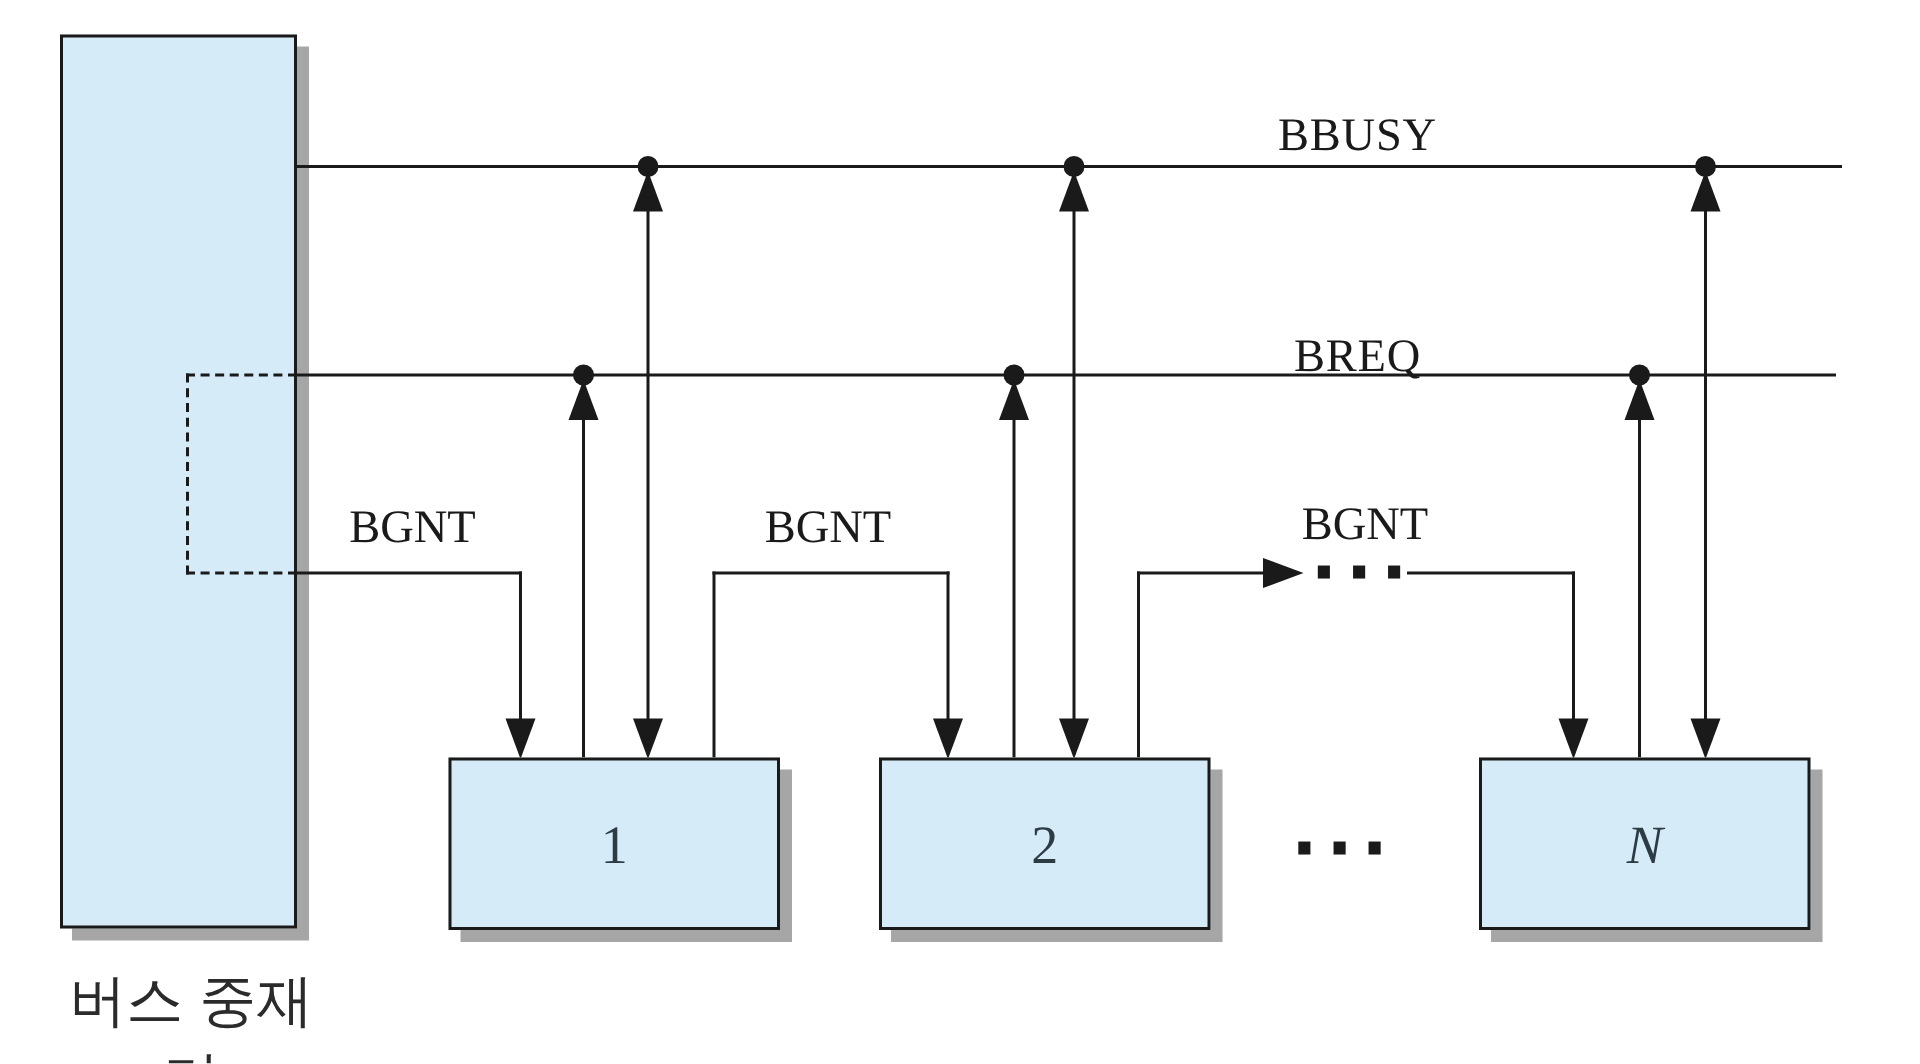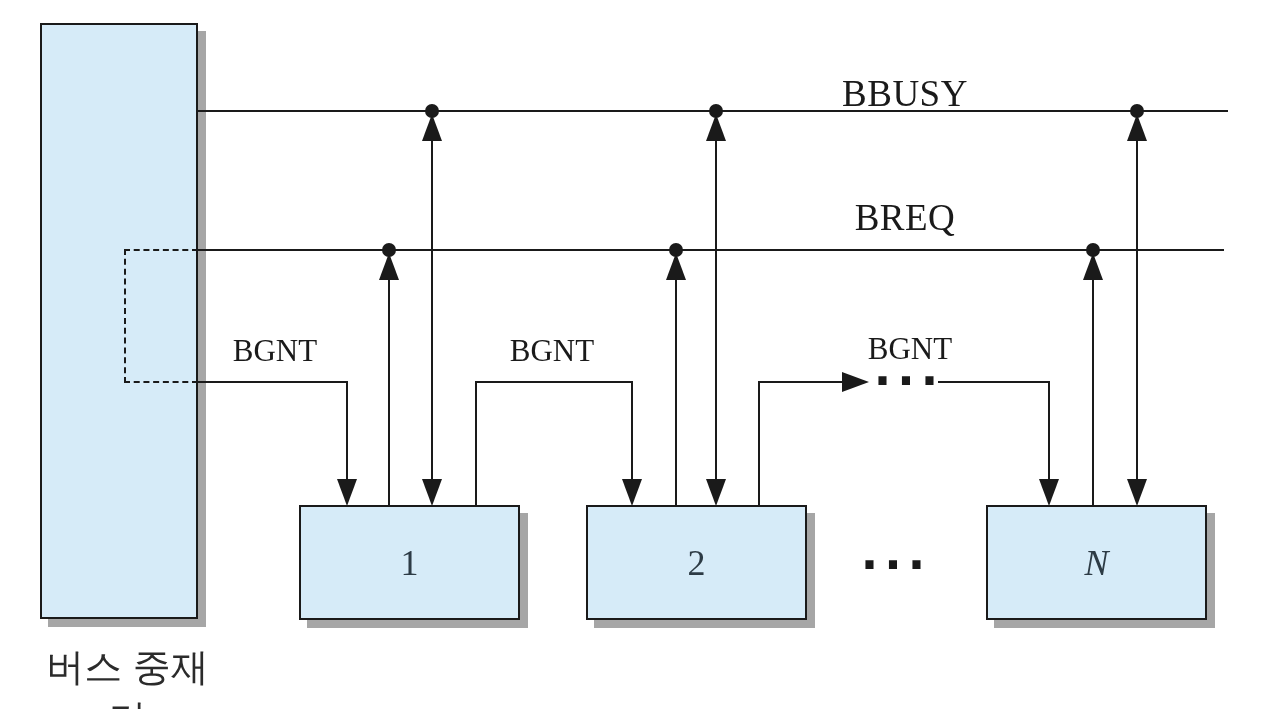--- a/index.html
+++ b/index.html
@@ -56,21 +56,21 @@
   }
   .master { width: 221px; height: 115px; top: 505px;
     display: flex; align-items: center; justify-content: center; }
   .master-1 { left: 299px; }
   .master-2 { left: 586px; }
   .master-n { left: 986px; }
   .master-id { font-size: 36px; color: #2d3b45; }
   .master-n .master-id { font-style: italic; }
   .sig-label {
     position: absolute; width: 150px; text-align: center;
-    font-size: 37px; letter-spacing: 0.5px;
+    font-size: 31px; letter-spacing: 0.5px;
   }
   .bgnt-label { position: absolute; width: 104px; text-align: center; font-size: 31px; }
   .kr-label {
     position: absolute; text-align: center;
     font-family: "Liberation Sans", "DejaVu Sans", sans-serif;
     font-size: 38px; color: #2b2b2b;
   }
   .ellipsis {
     position: absolute; text-align: center;
     font-family: "DejaVu Sans", sans-serif;
@@ -86,21 +86,21 @@
 <div class="canvas">
 
   <div class="fillbox arbiter"></div>
   <div class="dashed-tap"></div>
   <div class="kr-label" style="left:30px; top:642px; width:195px;">버스 중재기</div>
 
   <div class="hline" style="left:198px; top:110px; width:1030px;"></div>
   <div class="sig-label" style="left:830px; top:72px;">BBUSY</div>
 
   <div class="hline" style="left:198px; top:249px; width:1026px;"></div>
-  <div class="sig-label" style="left:830px; top:196px;">BREQ</div>
+  <div class="sig-label" style="left:830px; top:219px;">BREQ</div>
 
   <div class="bgnt-label" style="left:223px; top:333px;">BGNT</div>
   <div class="bgnt-label" style="left:500px; top:333px;">BGNT</div>
   <div class="bgnt-label" style="left:858px; top:331px;">BGNT</div>
 
   <div class="hline" style="left:198px; top:381px; width:150px;"></div>
   <div class="vline" style="left:346px; top:381px; height:99px;"></div>
   <div class="arrow-down" style="left:337px; top:479px;"></div>
 
   <div class="vline" style="left:388px; top:251px; height:254px;"></div>

